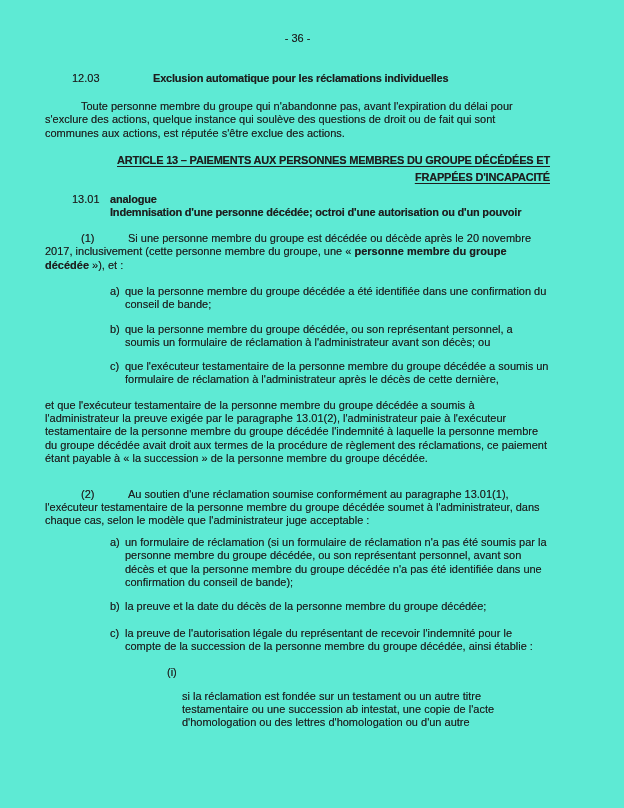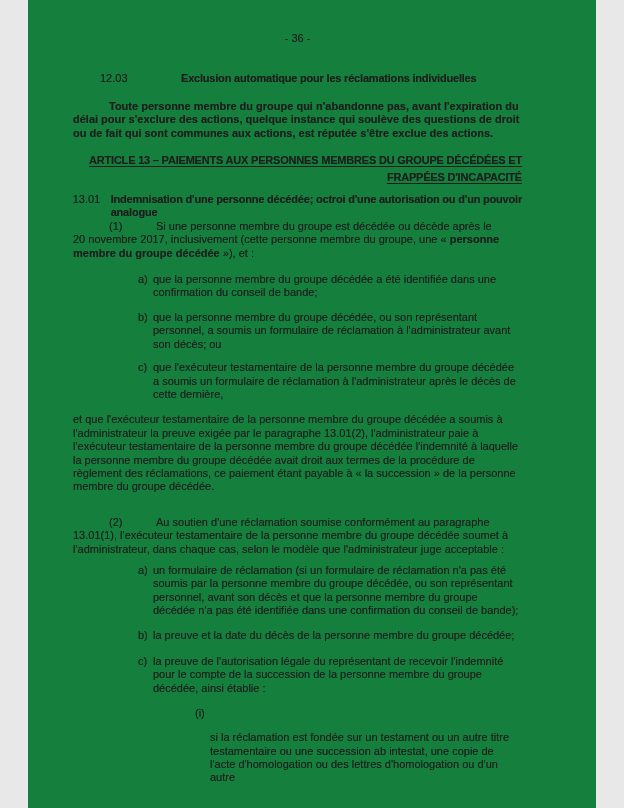--- a/index.html
+++ b/index.html
@@ -1,20 +1,20 @@
 <!DOCTYPE html>
 <html lang="fr"><head>
 <meta charset="utf-8">
 <style>
   html,body { margin:0; padding:0; background:#e8e8e8; }
   .page {
     position:relative;
-    width:568px; height:808px;
+    width:624px; height:808px;
     margin:0 auto;
-    background:#15803d;
+    background:#5eead4;
     overflow:hidden;
     box-sizing:border-box;
     padding:32px 74px 16px 45px;
     font-family:"Liberation Sans","DejaVu Sans",sans-serif;
     font-size:11px;
     line-height:13.4px;
     color:#1e1e1e;
     text-shadow:0 0 0.45px rgba(30,30,30,0.55);
     text-align:left;
   }
@@ -34,24 +34,24 @@
   .art-line { display:block; text-decoration:underline; text-underline-offset:2px; white-space:nowrap; }
   .li { display:flex; margin-left:65px; }
   .li .m { width:15px; flex:none; }
   .li .t { flex:1; }
   .sli { display:flex; margin-left:122px; }
   .sli .m { width:15px; flex:none; }
   .sli .t { flex:1;margin-top:24px; }
   .bd { font-weight:bold; }
   
   .mt-s1203 { margin-top:27px;gap:43px; }
-  .mt-p1203 { margin-top:14px;font-weight:bold; }
+  .mt-p1203 { margin-top:14px; }
   .mt-art   { margin-top:12px; }
   .mt-s1301 { margin-top:8px;justify-content:flex-end; }
-  .mt-para1 { margin-top:0; }
+  .mt-para1 { margin-top:12px; }
   .mt-l1a   { margin-top:13px; }
   .mt-l1b   { margin-top:11px; }
   .mt-l1c   { margin-top:10px; }
   .mt-close { margin-top:12px; }
   .mt-para2 { margin-top:22px; }
   .mt-l2a   { margin-top:8px; }
   .mt-l2b   { margin-top:11px; }
   .mt-l2c   { margin-top:13px; }
   .mt-sub   { margin-top:12px; }
 </style>
@@ -70,22 +70,22 @@
   <p class="body indent mt-p1203">Toute personne membre du groupe qui n'abandonne pas, avant l'expiration du délai pour s'exclure des actions, quelque instance qui soulève des questions de droit ou de fait qui sont communes aux actions, est réputée s'être exclue des actions.</p>
 
   <div class="art-head mt-art">
     <span class="art-line">ARTICLE 13 – PAIEMENTS AUX PERSONNES MEMBRES DU GROUPE DÉCÉDÉES ET</span>
     <span class="art-line">FRAPPÉES D'INCAPACITÉ</span>
   </div>
 
   <div class="sec-head mt-s1301">
     <span class="sec-num">13.01</span>
     <span class="sec-title">
+      <span class="hl">analogue</span>
       <span class="hl">Indemnisation d'une personne décédée; octroi d'une autorisation ou d'un pouvoir</span>
-      <span class="hl">analogue</span>
     </span>
   </div>
 
   <p class="body indent mt-para1">
     <span class="pnum">(1)</span><span>Si une personne membre du groupe est décédée ou décède après le 20&nbsp;novembre 2017, inclusivement (cette personne membre du groupe, une « </span><span class="bd">personne membre du groupe décédée</span><span> »), et :</span>
   </p>
 
   <div class="li mt-l1a">
     <span class="m">a)</span>
     <span class="t">que la personne membre du groupe décédée a été identifiée dans une confirmation du conseil de bande;</span>

